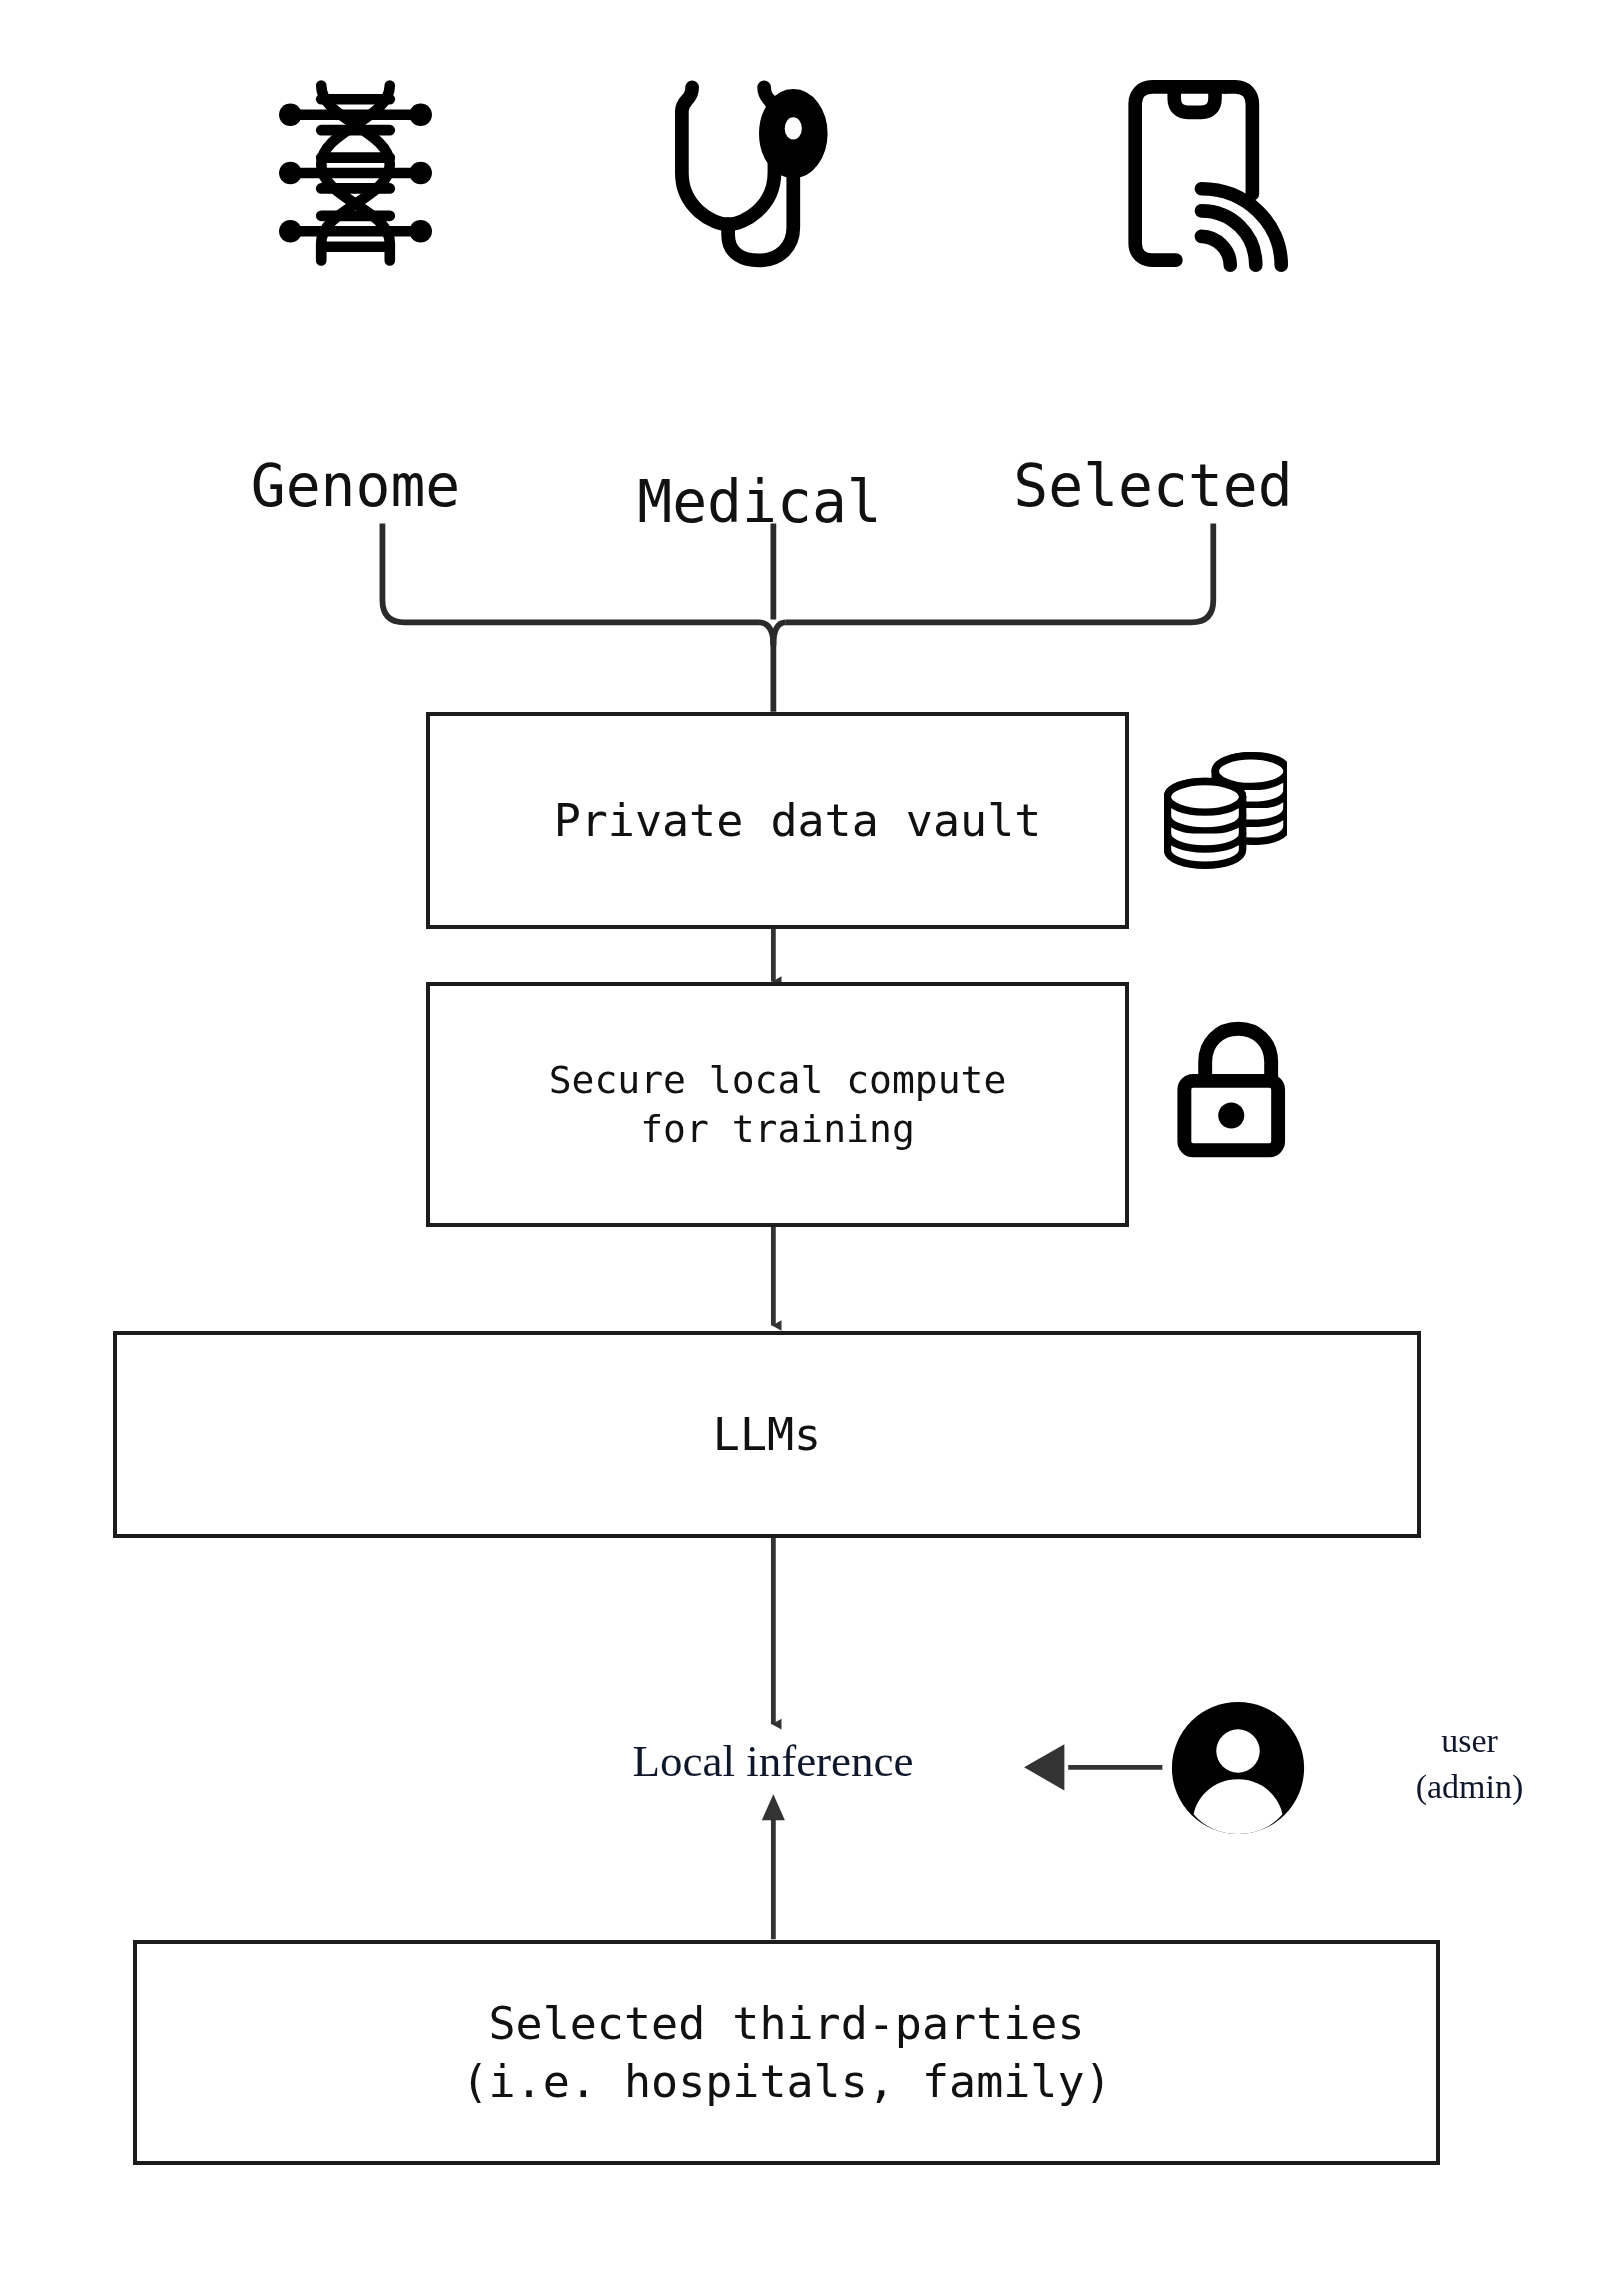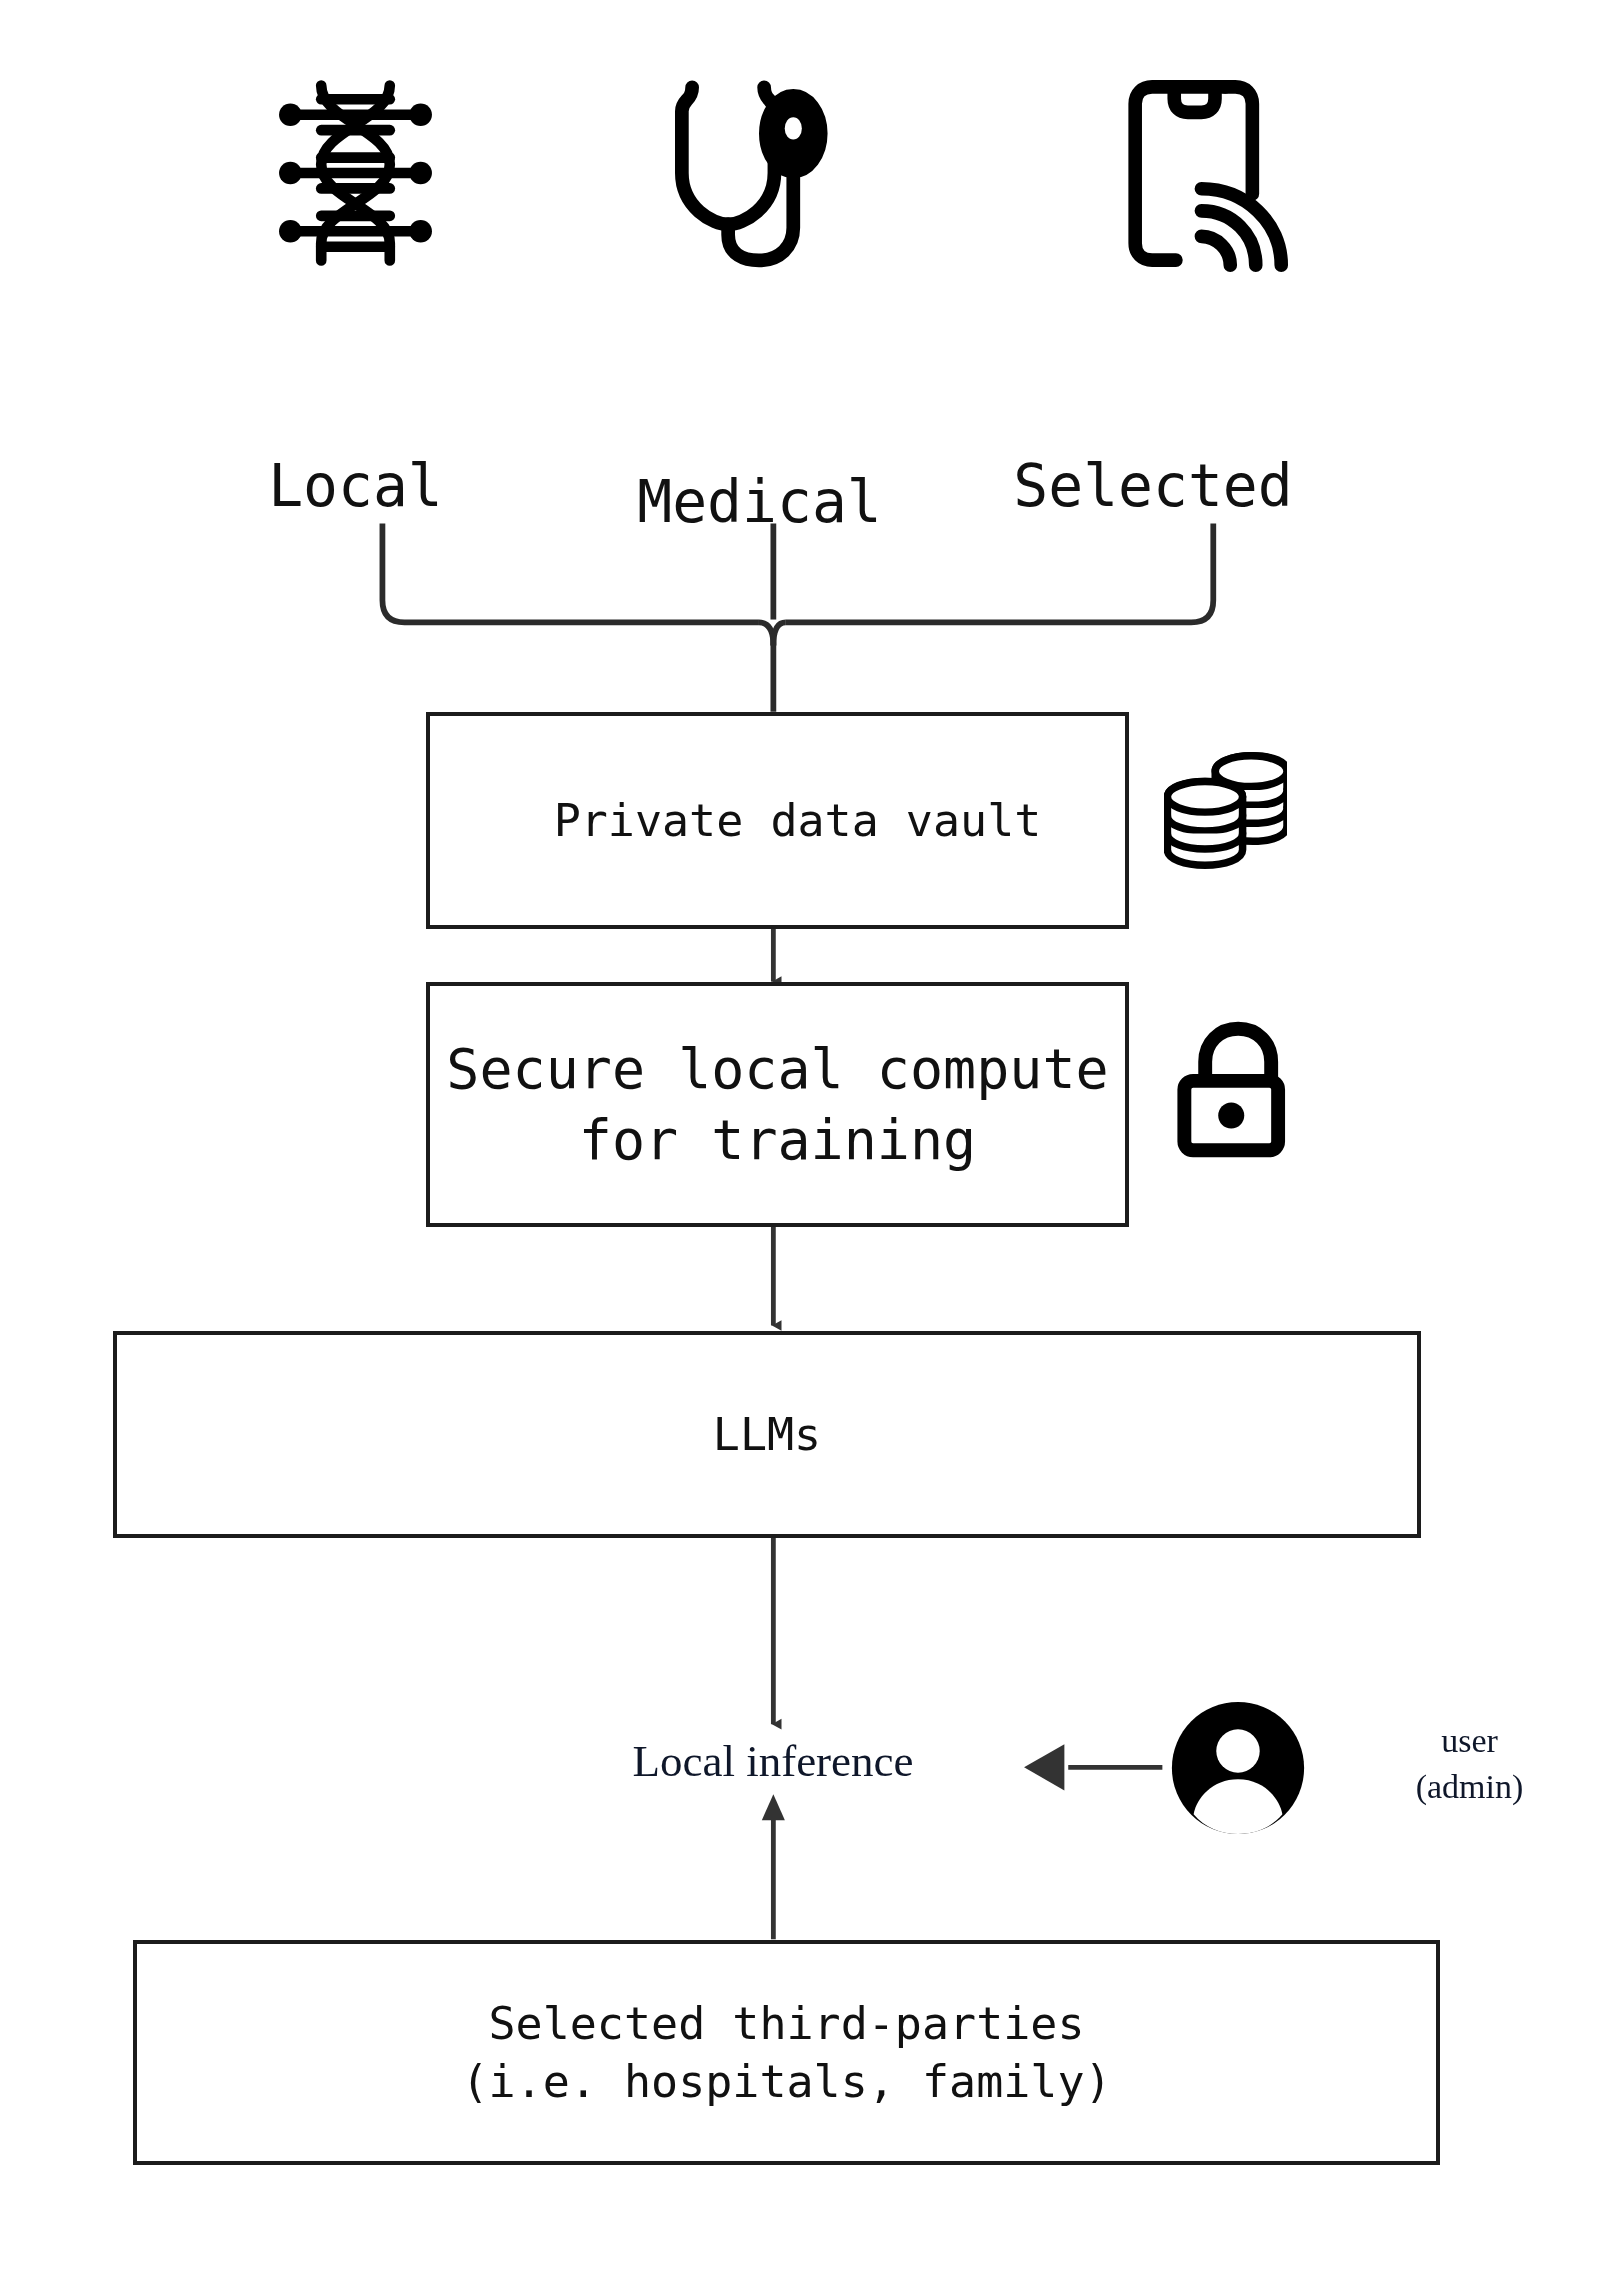--- a/index.html
+++ b/index.html
@@ -112,21 +112,21 @@
       <path d="M62 7 L68 7 C74 7 78 11 78 17 L78 70"></path>
 
       <path d="M32 7 L32 14 C32 19 35 22 40 22 L48 22 C53 22 56 19 56 14 L56 7"></path>
 
       <path d="M48 80 C66 80 80 94 80 112" stroke-width="8"></path>
       <path d="M48 95 C57 95 65 103 65 112" stroke-width="8"></path>
       <path d="M48 67 C74 67 95 87 95 112" stroke-width="8"></path>
     </svg>
   </div>
 
-  <div class="src-label" style="left:192px; top:452px; width:327px;">Local</div>
+  <div class="src-label" style="left:192px; top:452px; width:327px;">Genome</div>
   <div class="src-label" style="left:596px; top:452px; width:327px;margin-top:16px;">Medical</div>
   <div class="src-label" style="left:980px; top:452px; width:346px;">Selected</div>
 
   <svg class="svg-layer" viewBox="0 0 1679 2381">
     <defs>
       <marker id="arrowhead-down" markerWidth="12" markerHeight="12" refX="6" refY="9" orient="auto" markerUnits="userSpaceOnUse">
         <path d="M0.5,0.5 L11.5,0.5 L6,10.5 Z" fill="#333"></path>
       </marker>
     </defs>
 
@@ -180,21 +180,21 @@
       <path d="M30 35.5 C30 41 40 44.5 52 44.5 C64 44.5 72 41 72 35.5"></path>
 
       <path d="M2 29 C2 23.5 12 20 24 20 C36 20 46 23.5 46 29 L46 60 C46 65.5 36 69 24 69 C12 69 2 65.5 2 60 Z"></path>
       <ellipse cx="24" cy="29" rx="22" ry="9"></ellipse>
       <path d="M2 40 C2 45.5 12 49 24 49 C36 49 46 45.5 46 40"></path>
       <path d="M2 50.5 C2 56 12 59.5 24 59.5 C36 59.5 46 56 46 50.5"></path>
     </svg>
   </div>
 
   <div class="node-box" style="left:426px; top:982px; width:703px; height:245px;">
-    <span class="node-label" style="font-size:55px;">Secure local compute
+    <span class="node-label" style="font-size:38px;">Secure local compute
 for training</span>
   </div>
 
   <div class="icon-wrap" style="left:1167px; top:1020px; width:125px; height:139px;">
     <svg viewBox="0 0 72 80" width="125" height="139" fill="none" stroke="#000" stroke-width="8" stroke-linejoin="round">
 
       <path d="M22 35 L22 24 C22 13 30 5 41 5 C52 5 60 13 60 24 L60 35" stroke-linecap="butt"></path>
 
       <rect x="10" y="35" width="54" height="40" rx="5"></rect>
 

